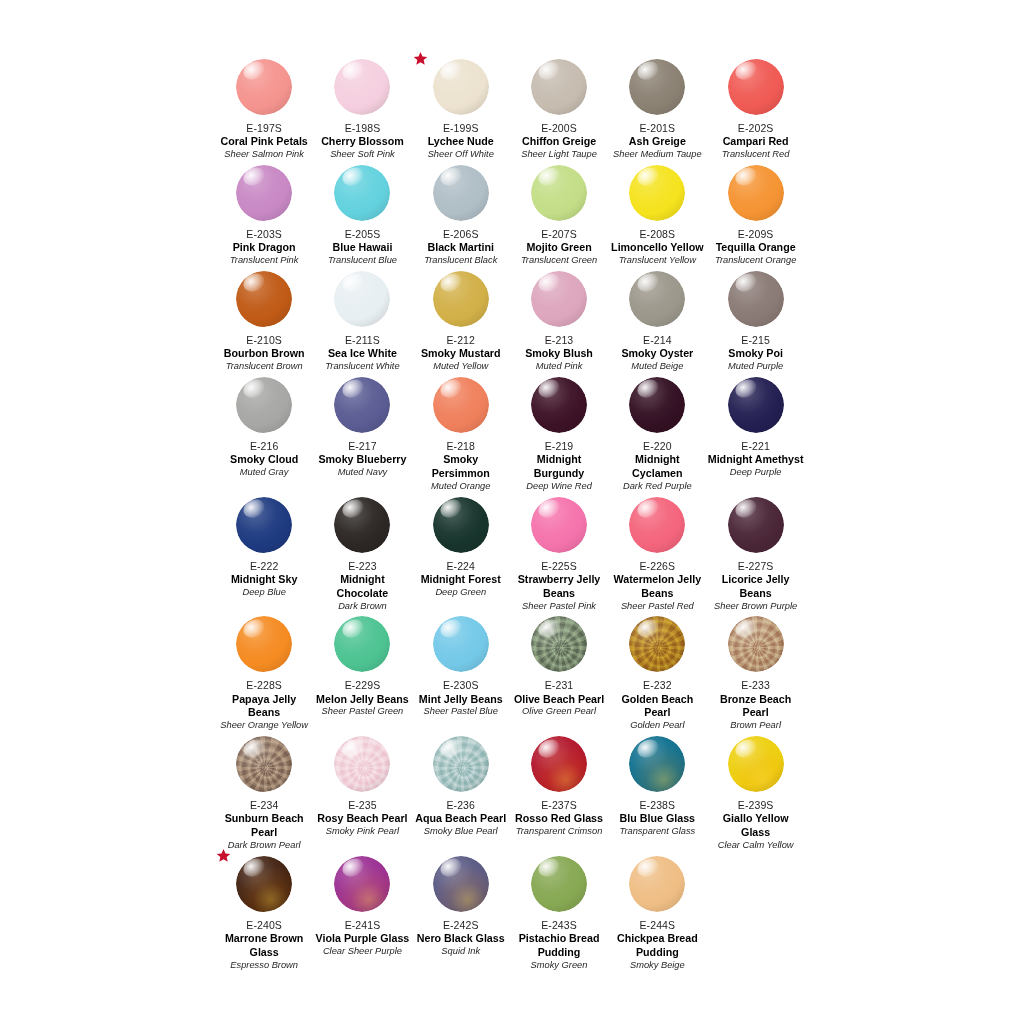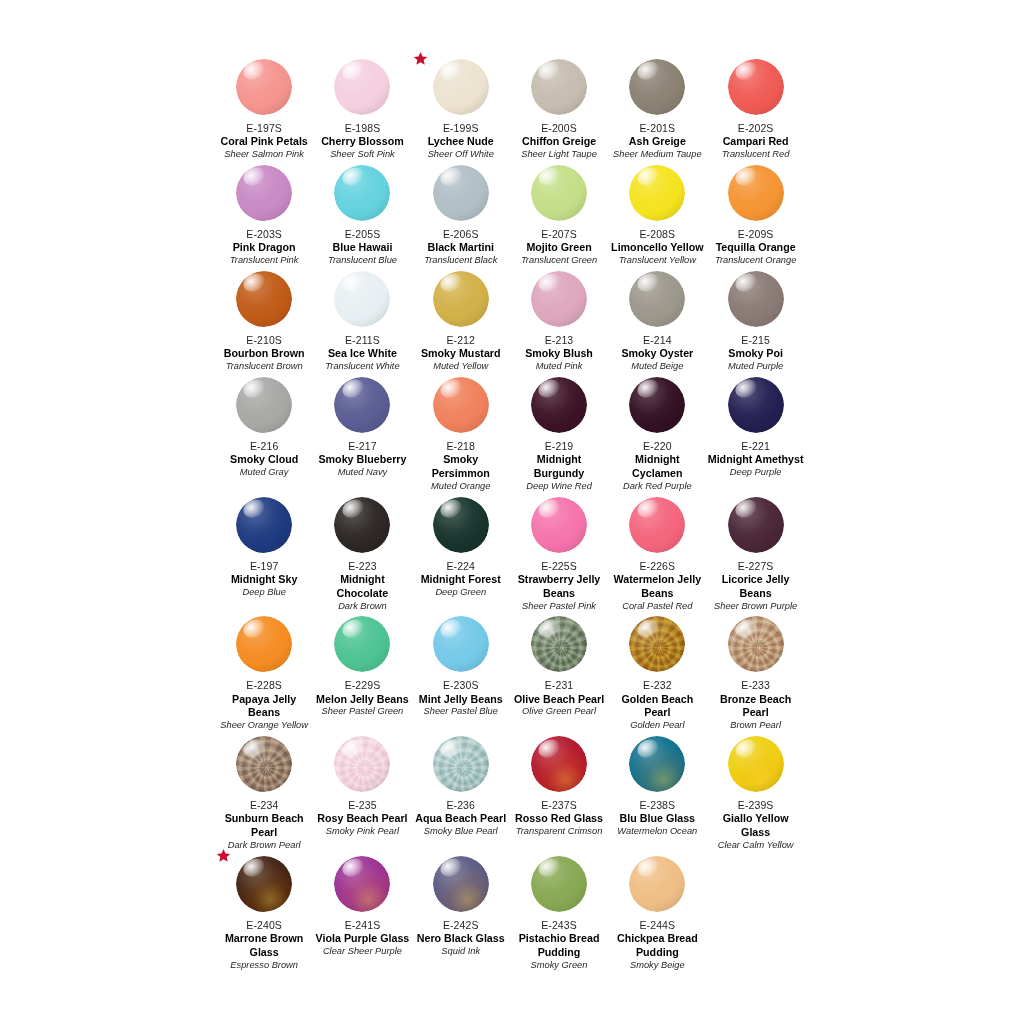--- a/index.html
+++ b/index.html
@@ -416,21 +416,21 @@
         <div class="desc">Deep Purple</div>
       </div>
       <div class="swatch-cell">
         <div class="swatch-dot-wrap">
           <div class="swatch-dot">
             <div class="base" style="background: rgb(30, 58, 128);"></div>
             <div class="shade"></div>
             <div class="gloss"></div>
           </div>
         </div>
-        <div class="code">E-197</div>
+        <div class="code">E-222</div>
         <div class="name">Midnight Sky</div>
         <div class="desc">Deep Blue</div>
       </div>
       <div class="swatch-cell">
         <div class="swatch-dot-wrap">
           <div class="swatch-dot">
             <div class="base" style="background: rgb(44, 39, 36);"></div>
             <div class="shade"></div>
             <div class="gloss"></div>
           </div>
@@ -466,21 +466,21 @@
       <div class="swatch-cell">
         <div class="swatch-dot-wrap">
           <div class="swatch-dot">
             <div class="base" style="background: rgb(244, 101, 124);"></div>
             <div class="shade"></div>
             <div class="gloss"></div>
           </div>
         </div>
         <div class="code">E-226S</div>
         <div class="name">Watermelon Jelly Beans</div>
-        <div class="desc">Coral Pastel Red</div>
+        <div class="desc">Sheer Pastel Red</div>
       </div>
       <div class="swatch-cell">
         <div class="swatch-dot-wrap">
           <div class="swatch-dot">
             <div class="base" style="background: rgb(74, 38, 55);"></div>
             <div class="shade"></div>
             <div class="gloss"></div>
           </div>
         </div>
         <div class="code">E-227S</div>
@@ -618,21 +618,21 @@
         <div class="swatch-dot-wrap">
           <div class="swatch-dot glass">
             <div class="base" style="background: rgb(17, 113, 143);"></div>
             <div class="glassglow"></div>
             <div class="shade"></div>
             <div class="gloss"></div>
           </div>
         </div>
         <div class="code">E-238S</div>
         <div class="name">Blu Blue Glass</div>
-        <div class="desc">Watermelon Ocean</div>
+        <div class="desc">Transparent Glass</div>
       </div>
       <div class="swatch-cell">
         <div class="swatch-dot-wrap">
           <div class="swatch-dot glass">
             <div class="base" style="background: rgb(237, 208, 16);"></div>
             <div class="glassglow"></div>
             <div class="shade"></div>
             <div class="gloss"></div>
           </div>
         </div>

